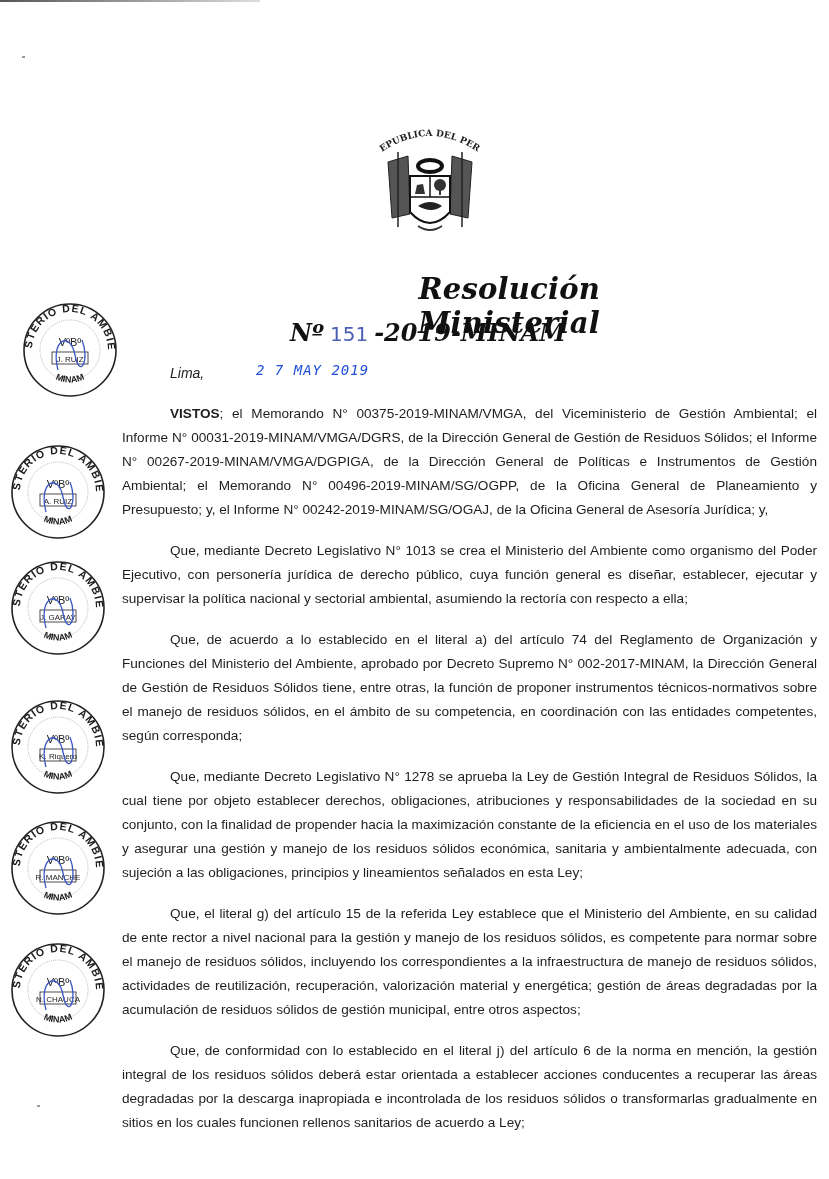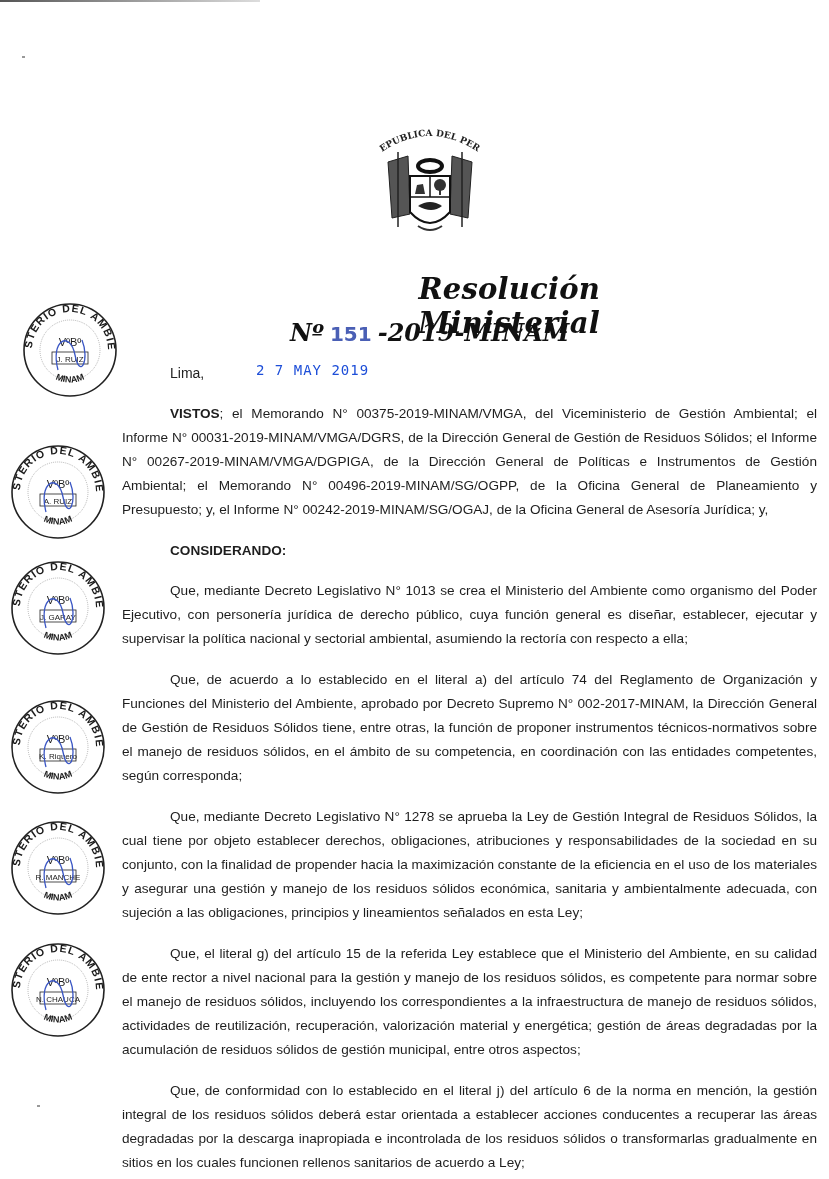--- a/index.html
+++ b/index.html
@@ -1,22 +1,22 @@
 <!DOCTYPE html>
 <html><head>
 <meta charset="utf-8">
 <style>
   html, body { margin:0; padding:0; background:#ffffff; }
   body { width:829px; height:1179px; position:relative; overflow:hidden; font-family:"Liberation Sans", sans-serif; color:#1a1a1a; }
   .topline { position:absolute; left:0; top:0; width:260px; height:2px; background:linear-gradient(to right,#555,#ddd); }
   .crest { position:absolute; left:368px; top:122px; width:124px; height:120px; }
   .title { position:absolute; left:250px; top:272px; width:350px; text-align:right; font-family:"DejaVu Serif", serif; font-style:italic; font-weight:bold; font-size:29px; color:#111; letter-spacing:0.2px; }
   .number { position:absolute; left:290px; top:318px; width:300px; font-family:"DejaVu Serif", serif; font-style:italic; font-weight:bold; font-size:24px; color:#111; }
-  .number .hand { color:#4a5fb5; font-weight:bold; font-style:normal; font-family:"DejaVu Sans", sans-serif; font-size:20px; margin:0 6px; }
-  .date-row { position:absolute; left:170px; top:365px; font-size:14px; color:#222; }
+  .number .hand { color:#4a5fb5; font-weight:normal; font-style:normal; font-family:"DejaVu Sans", sans-serif; font-size:20px; margin:0 6px; }
+  .date-row { position:absolute; left:170px; top:365px; font-size:14px; color:#222;font-style:italic; }
   .date-row .stamp { position:absolute; left:86px; top:-3px; font-family:"DejaVu Sans Mono", monospace; font-size:14px; letter-spacing:1px; color:#1d4ed8; white-space:nowrap; }
   .body { position:absolute; left:122px; top:402px; width:695px; font-size:13.6px; line-height:24px; text-align:justify; color:#1e1e1e; }
   .body p { margin:0 0 17px 0; text-indent:48px; }
   .body p.first { text-indent:48px; }
   .body .heading { font-weight:bold; margin:0 0 16px 48px; text-indent:0; }
   .stamp-seal { position:absolute; width:100px; height:100px; }
   .seal-svg text { font-family:"Liberation Sans", sans-serif; }
   .dot { position:absolute; width:3px; height:2px; background:#999; }
 </style>
 </head>
@@ -54,21 +54,20 @@
   <span>Nº</span><span class="hand">151</span><span>-2019-MINAM</span>
 </div>
 
 <div class="date-row">
   <span>Lima,</span>
   <span class="stamp">2 7 MAY 2019</span>
 </div>
 
 <div class="body">
   <p class="first"><b>VISTOS</b><span>; el Memorando N° 00375-2019-MINAM/VMGA, del Viceministerio de Gestión Ambiental; el Informe N° 00031-2019-MINAM/VMGA/DGRS, de la Dirección General de Gestión de Residuos Sólidos; el Informe N° 00267-2019-MINAM/VMGA/DGPIGA, de la Dirección General de Políticas e Instrumentos de Gestión Ambiental; el Memorando N° 00496-2019-MINAM/SG/OGPP, de la Oficina General de Planeamiento y Presupuesto; y, el Informe N° 00242-2019-MINAM/SG/OGAJ, de la Oficina General de Asesoría Jurídica; y,</span></p>
-  <div class="heading">CONSIDERANDO:</div>
   <p>Que, mediante Decreto Legislativo N° 1013 se crea el Ministerio del Ambiente como organismo del Poder Ejecutivo, con personería jurídica de derecho público, cuya función general es diseñar, establecer, ejecutar y supervisar la política nacional y sectorial ambiental, asumiendo la rectoría con respecto a ella;</p>
   <p>Que, de acuerdo a lo establecido en el literal a) del artículo 74 del Reglamento de Organización y Funciones del Ministerio del Ambiente, aprobado por Decreto Supremo N° 002-2017-MINAM, la Dirección General de Gestión de Residuos Sólidos tiene, entre otras, la función de proponer instrumentos técnicos-normativos sobre el manejo de residuos sólidos, en el ámbito de su competencia, en coordinación con las entidades competentes, según corresponda;</p>
   <p>Que, mediante Decreto Legislativo N° 1278 se aprueba la Ley de Gestión Integral de Residuos Sólidos, la cual tiene por objeto establecer derechos, obligaciones, atribuciones y responsabilidades de la sociedad en su conjunto, con la finalidad de propender hacia la maximización constante de la eficiencia en el uso de los materiales y asegurar una gestión y manejo de los residuos sólidos económica, sanitaria y ambientalmente adecuada, con sujeción a las obligaciones, principios y lineamientos señalados en esta Ley;</p>
   <p>Que, el literal g) del artículo 15 de la referida Ley establece que el Ministerio del Ambiente, en su calidad de ente rector a nivel nacional para la gestión y manejo de los residuos sólidos, es competente para normar sobre el manejo de residuos sólidos, incluyendo los correspondientes a la infraestructura de manejo de residuos sólidos, actividades de reutilización, recuperación, valorización material y energética; gestión de áreas degradadas por la acumulación de residuos sólidos de gestión municipal, entre otros aspectos;</p>
   <p>Que, de conformidad con lo establecido en el literal j) del artículo 6 de la norma en mención, la gestión integral de los residuos sólidos deberá estar orientada a establecer acciones conducentes a recuperar las áreas degradadas por la descarga inapropiada e incontrolada de los residuos sólidos o transformarlas gradualmente en sitios en los cuales funcionen rellenos sanitarios de acuerdo a Ley;</p>
 </div>
 
 <div id="seals">
     <div class="stamp-seal" style="left: 20px; top: 300px;">
   <svg class="seal-svg" width="100" height="100" viewBox="0 0 100 100">

